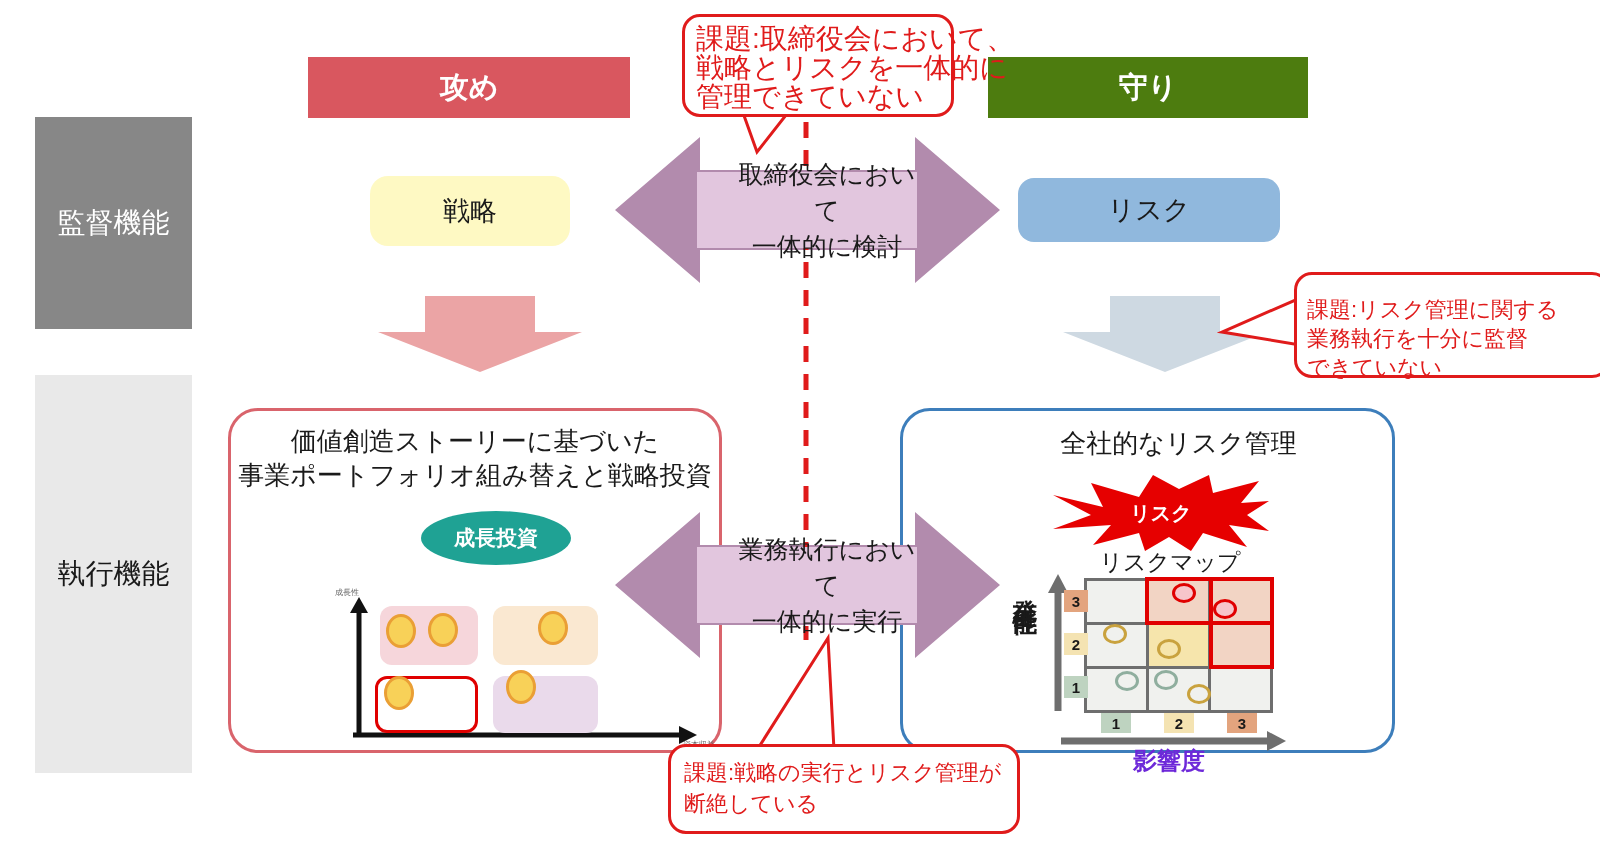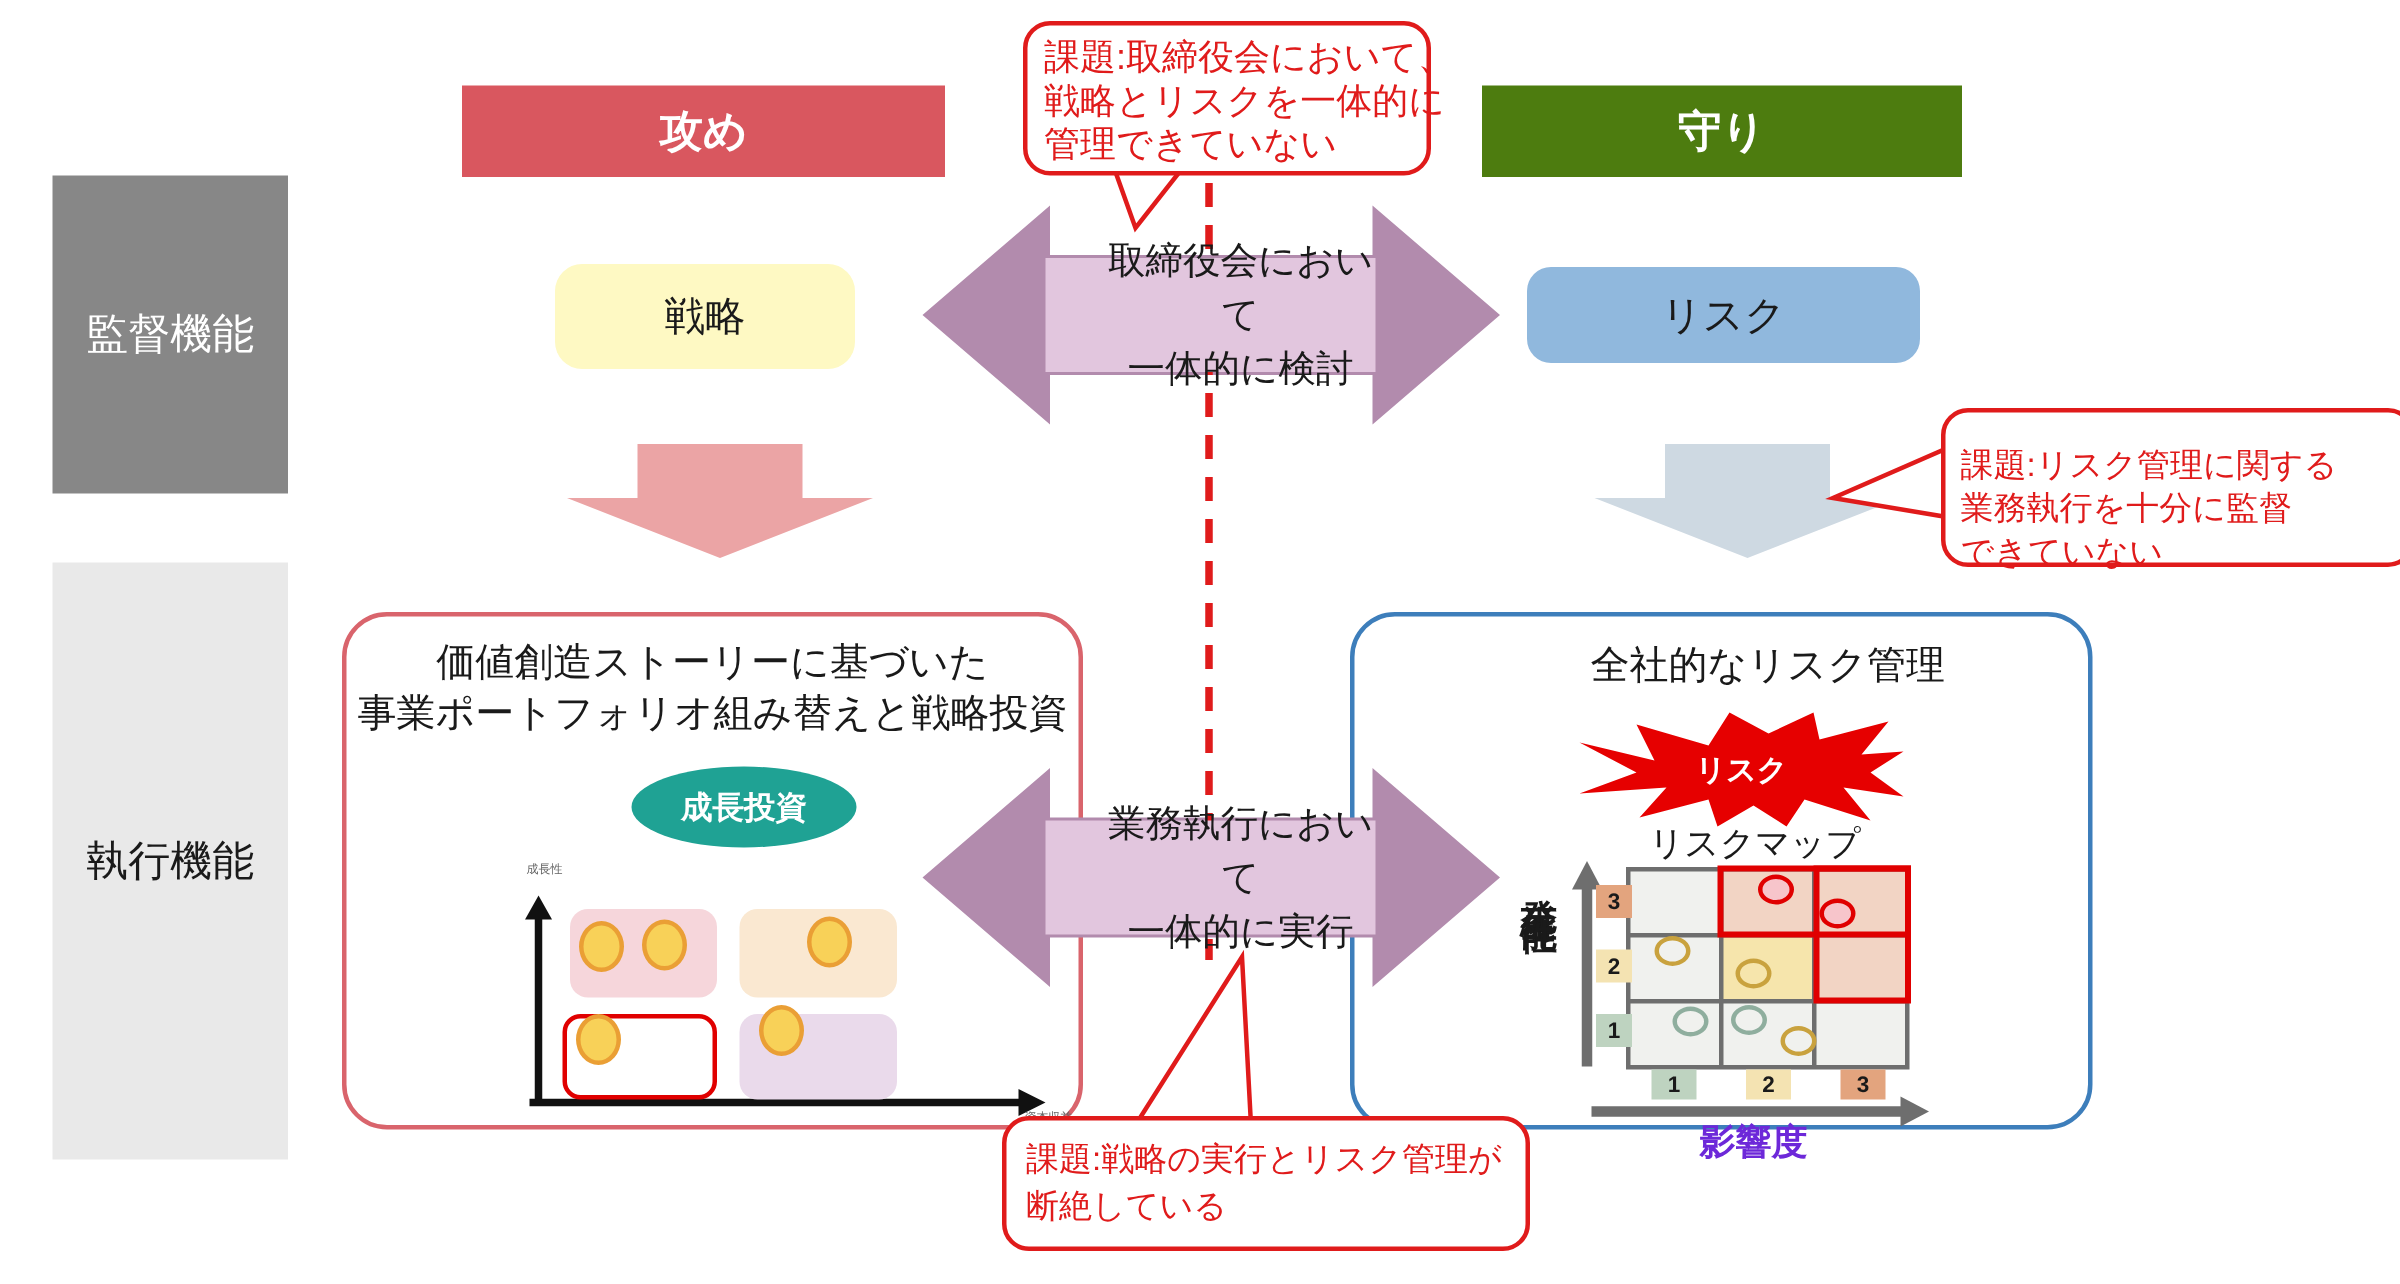--- a/index.html
+++ b/index.html
@@ -23,21 +23,21 @@
 
   
   .arrow-label { left:697px; width:220px; height:76px; background:#e2c6de; color:#1a1a1a;
                  font-size:25px; line-height:36px; text-align:center; flex-direction:column; z-index:4;padding-left:40px; }
   .arrow-label-top { top:172px; }
   .arrow-label-bot { top:547px; }
 
   
   .callout { background:#fff; border:3px solid #e01b1b; border-radius:18px; color:#e01b1b; z-index:5; }
   .callout div { white-space:nowrap; }
-  .co-top { left:682px; top:14px; width:272px; height:103px; font-size:24px; line-height:29px; padding:7px 11px; }
+  .co-top { left:682px; top:14px; width:272px; height:103px; font-size:28px; line-height:29px; padding:7px 11px; }
   .co-right { left:1294px; top:272px; width:316px; height:106px; font-size:22px; line-height:29px; padding:20px 10px; }
   .co-bottom { left:668px; top:744px; width:352px; height:90px; font-size:22px; line-height:31px; padding:10px 13px; }
 
   
   .panel { top:408px; height:345px; background:#fff; border-radius:30px; z-index:1; overflow:visible; }
   .panel-left { left:228px; width:494px; border:3px solid #d9646c; }
   .panel-right { left:900px; width:495px; border:3px solid #3d7ebb; }
   .panel-title { left:0; width:100%; text-align:center; color:#1a1a1a; font-size:26px; line-height:34px; }
 
   
@@ -133,21 +133,21 @@
       <line x1="128" y1="326" x2="128" y2="198" stroke="#111" stroke-width="5"></line>
       <polygon points="119,202 137,202 128,186" fill="#111"></polygon>
       <line x1="122" y1="324" x2="450" y2="324" stroke="#111" stroke-width="5"></line>
       <polygon points="448,315 448,333 466,324" fill="#111"></polygon>
     </svg>
     <div class="abs panel-title" style="top:13px;">価値創造ストーリーに基づいた</div>
     <div class="abs panel-title" style="top:47px;">事業ポートフォリオ組み替えと戦略投資</div>
     <div class="abs flexc growth-ellipse">
       <span>成長投資</span>
     </div>
-    <div class="abs tiny-label" style="left:104px; top:163px;margin-left:16px;">成長性</div>
+    <div class="abs tiny-label" style="left:104px; top:176px;">成長性</div>
     <div class="abs tiny-label" style="left:452px; top:328px;">資本収益性</div>
     <div class="abs quad q-tl"></div>
     <div class="abs quad q-tr"></div>
     <div class="abs quad q-bl"></div>
     <div class="abs quad q-br"></div>
     <div class="abs pcircle" style="left:155px; top:203px;"></div>
     <div class="abs pcircle" style="left:197px; top:202px;"></div>
     <div class="abs pcircle" style="left:307px; top:200px;"></div>
     <div class="abs pcircle" style="left:153px; top:265px;"></div>
     <div class="abs pcircle" style="left:275px; top:259px;"></div>

